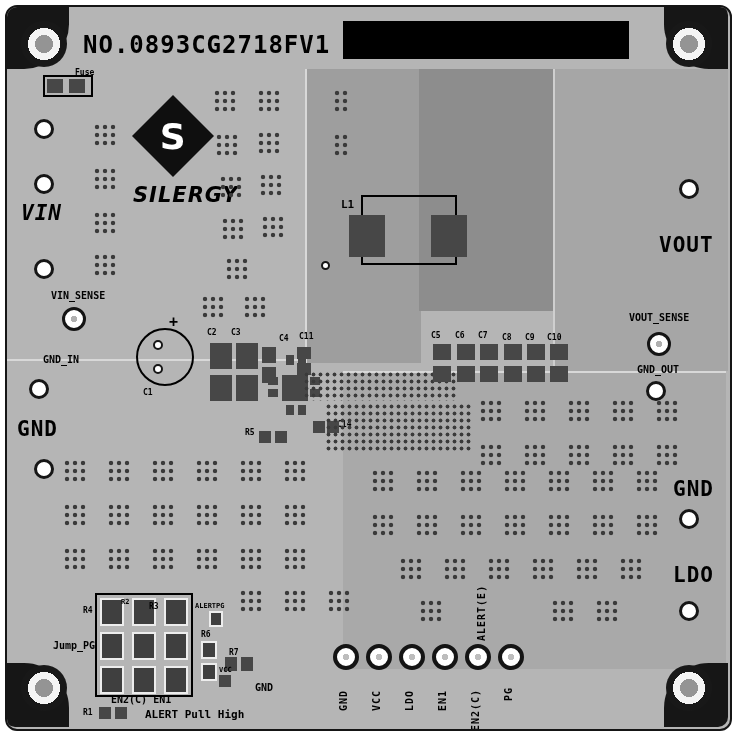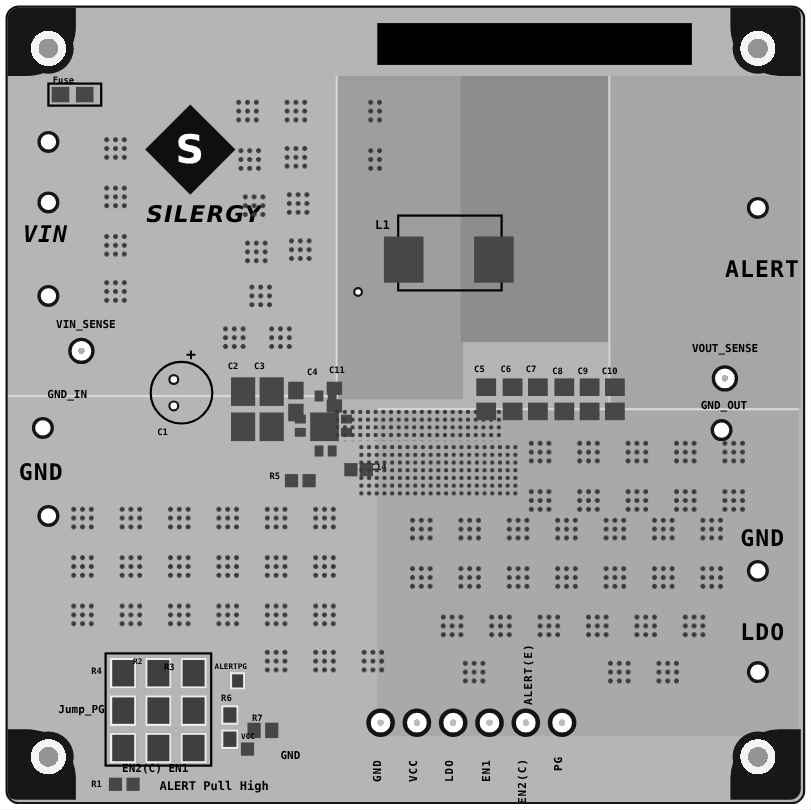--- a/index.html
+++ b/index.html
@@ -56,44 +56,45 @@
   <i class="corner" style="left:-2px;top:-2px;border-radius:10px 0 70% 0;"></i>
   <i class="corner" style="left:657px;top:-2px;border-radius:0 10px 0 70%;"></i>
   <i class="corner" style="left:-2px;top:656px;border-radius:0 70% 0 10px;"></i>
   <i class="corner" style="left:657px;top:656px;border-radius:70% 0 10px 0;"></i>
   <i class="mount" style="left:14px;top:14px;"></i>
   <i class="mount" style="left:659px;top:14px;"></i>
   <i class="mount" style="left:14px;top:658px;"></i>
   <i class="mount" style="left:659px;top:658px;"></i>
 
   <i class="blk" style="left:336px;top:14px;width:286px;height:38px;"></i>
+  <div class="lbl xl" style="left:76px;top:26px;">NO.0893CG2718FV1</div>
 
   <i class="outline" style="left:36px;top:68px;width:50px;height:22px;"></i>
   <i class="pad" style="left:40px;top:72px;width:16px;height:14px;"></i>
   <i class="pad" style="left:62px;top:72px;width:16px;height:14px;"></i>
-  <div class="lbl xs" style="left:41px;top:62px;">Fuse</div>
+  <div class="lbl xs" style="left:68px;top:62px;">Fuse</div>
 
   <div class="diamond" style="position:absolute;left:137px;top:100px;">
     <span>S</span>
   </div>
   <div class="lbl brand" style="left:126px;top:178px;">SILERGY</div>
 
   <i class="hole" style="left:27px;top:112px;"></i>
   <i class="hole" style="left:27px;top:167px;"></i>
   <i class="hole" style="left:27px;top:252px;"></i>
   <i class="hole" style="left:22px;top:372px;"></i>
   <i class="hole" style="left:27px;top:452px;"></i>
   <div class="lbl big" style="left:14px;top:196px;font-style:italic;">VIN</div>
   <div class="lbl sm" style="left:44px;top:284px;">VIN_SENSE</div>
   <i class="tp" style="left:55px;top:300px;"></i>
   <div class="lbl sm" style="left:36px;top:348px;">GND_IN</div>
   <div class="lbl big" style="left:10px;top:412px;">GND</div>
 
   <i class="hole" style="left:672px;top:172px;"></i>
-  <div class="lbl big" style="left:652px;top:228px;">ALERT</div>
+  <div class="lbl big" style="left:652px;top:228px;">VOUT</div>
   <div class="lbl sm" style="left:622px;top:306px;">VOUT_SENSE</div>
   <i class="tp" style="left:640px;top:325px;"></i>
   <div class="lbl sm" style="left:630px;top:358px;">GND_OUT</div>
   <i class="hole" style="left:639px;top:374px;"></i>
   <div class="lbl big" style="left:666px;top:472px;">GND</div>
   <i class="hole" style="left:672px;top:502px;"></i>
   <div class="lbl big" style="left:666px;top:558px;">LDO</div>
   <i class="hole" style="left:672px;top:594px;"></i>
 
   <div class="lbl md" style="left:334px;top:192px;">L1</div>

